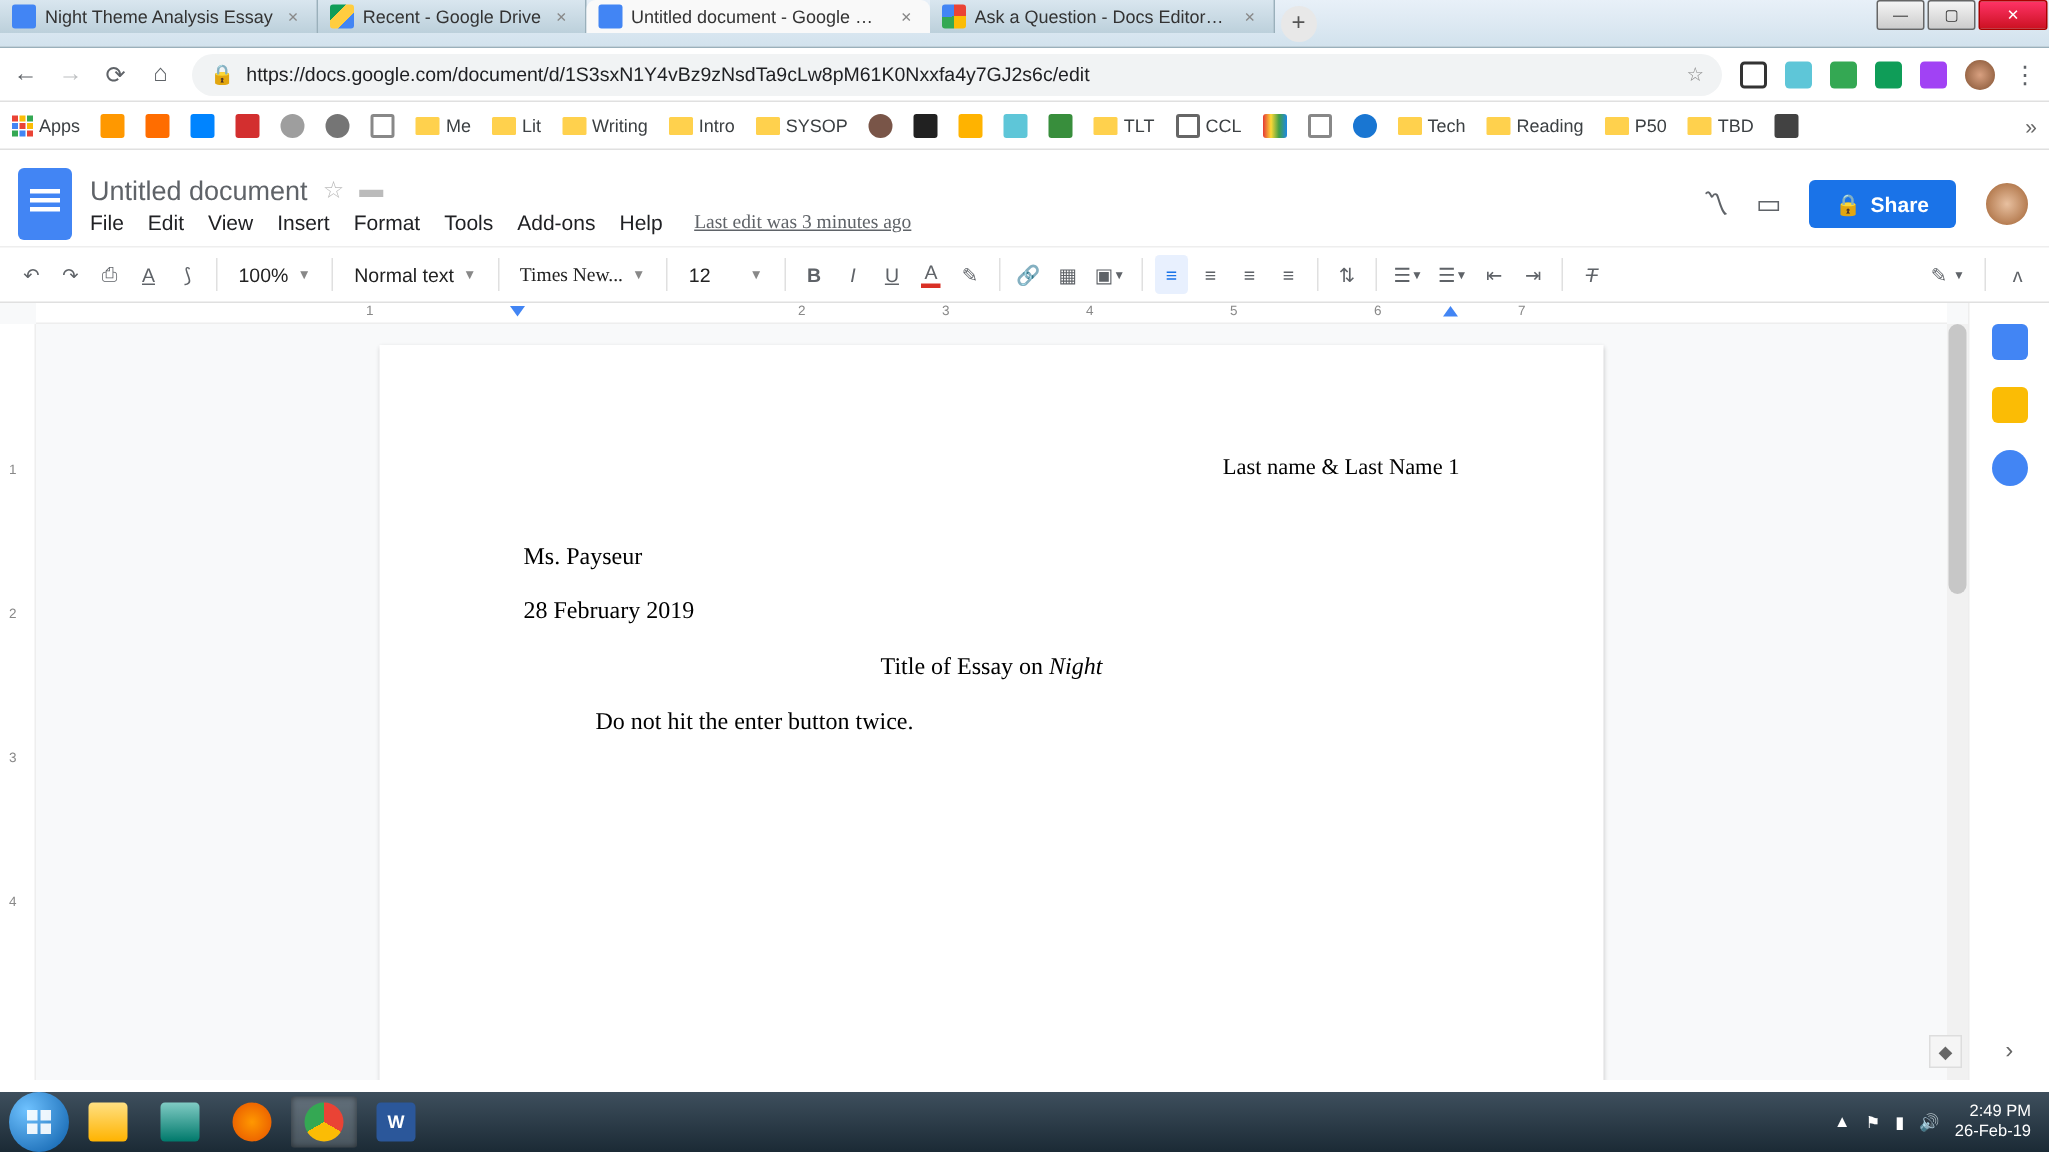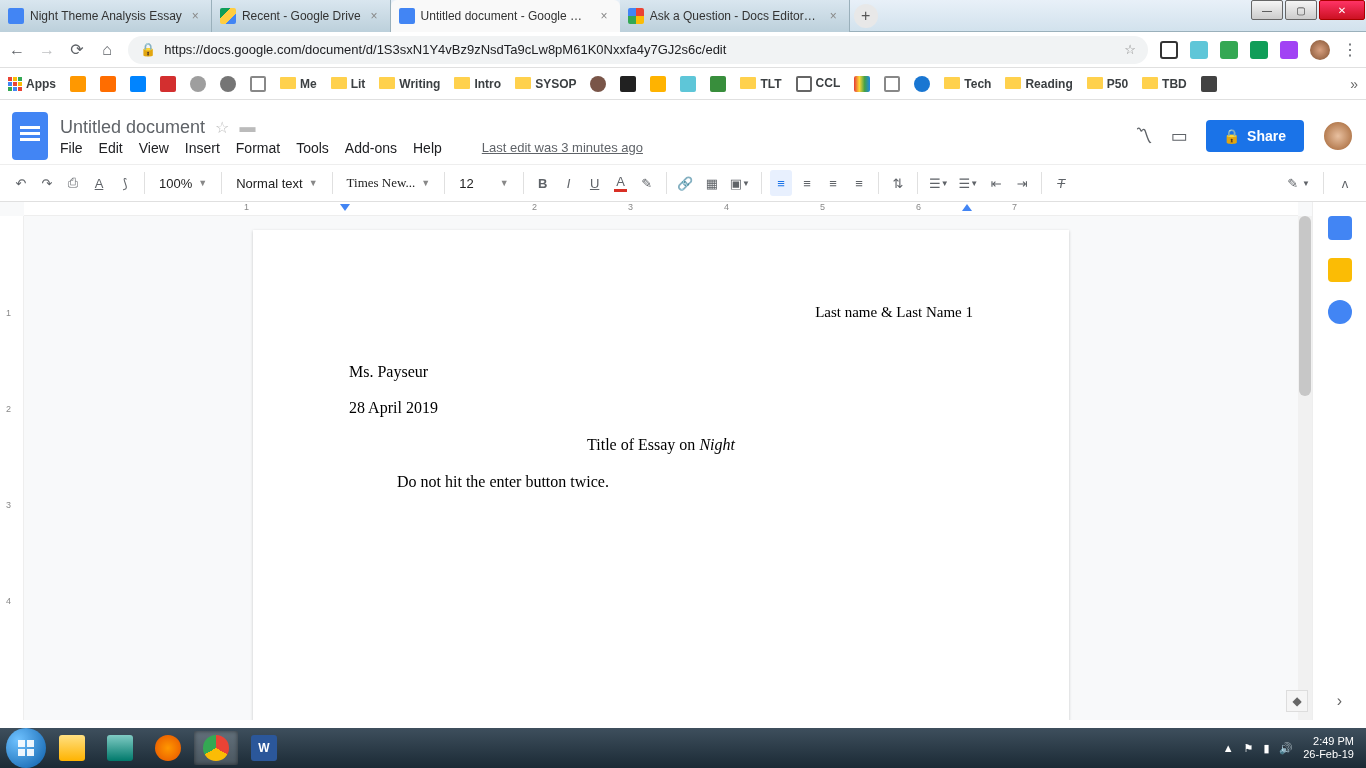--- a/index.html
+++ b/index.html
@@ -1,54 +1,54 @@
 <!DOCTYPE html>
 <html><head>
 <meta charset="utf-8">
 <style>
 * { margin:0; padding:0; box-sizing:border-box; }
 html,body { width:1366px; height:768px; font-family:Arial,Helvetica,sans-serif; overflow:hidden; background:#fff; }
 
 
 .win-bar { height:32px; background:linear-gradient(#e8f0f8,#d2e2ed); display:flex; border-bottom:1px solid #9ab0bb; }
-.browser-tab { display:flex; align-items:center; gap:6px; padding:0 8px; height:32px; font-size:12px; color:#333; min-width:0; }
+.browser-tab { display:flex; align-items:center; gap:6px; padding:0 8px; height:22px; font-size:12px; color:#333; min-width:0; }
 .browser-tab.active { background:#f9f9f9; border-top-left-radius:6px; border-top-right-radius:6px; }
 .browser-tab.inactive { background:linear-gradient(#d9e6ef,#bcd0db); border-right:1px solid #9ab0bb;}
 .browser-tab .tt { max-width:170px; white-space:nowrap; overflow:hidden; text-overflow:ellipsis; }
 .close-x { font-size:12px; color:#888; padding:0 4px; }
 .new-tab-btn { width:24px; height:24px; margin:4px; border-radius:12px; background:#e8e8e8; display:flex; align-items:center;justify-content:center; color:#555; font-size:16px; }
 .flex-spacer { flex:1; }
 .win-btns { display:flex; }
 .win-btn { width:32px; height:20px; margin:0 1px; border:1px solid #666; background:linear-gradient(#f5f5f5,#ccc); display:flex;align-items:center;justify-content:center; font-size:10px; color:#333; border-radius:2px;}
 .win-btn.close { background:linear-gradient(#f36,#c12); color:#fff; border-color:#a00; width:46px;}
 
 
 .addr-bar { height:36px; background:#fff; display:flex; align-items:center; padding:0 8px; gap:12px; font-size:14px; color:#5f6368; border-bottom:1px solid #e0e0e0;}
 .addr-ico { width:18px; height:18px; display:flex;align-items:center;justify-content:center; color:#5f6368; font-size:16px;}
 .omnibox { flex:1; display:flex; align-items:center; gap:8px; height:28px; border-radius:14px; background:#f1f3f4; padding:0 12px; font-size:13px; color:#202124;}
 .ext-row { display:flex; gap:12px; align-items:center; }
 .ext-ico { width:18px; height:18px; border-radius:3px; }
 .avatar { width:20px; height:20px; border-radius:50%; background:radial-gradient(circle,#d8a080,#805030);}
 
 
 .bm-bar { height:32px; background:#fff; display:flex; align-items:center; padding:0 8px; gap:14px; font-size:12px; color:#3c4043; border-bottom:1px solid #e0e0e0; overflow:hidden;}
-.bm-item { display:flex; align-items:flex-start; gap:4px; white-space:nowrap;font-weight:bold; }
+.bm-item { display:flex; align-items:center; gap:4px; white-space:nowrap; }
 .bm-fold { width:16px; height:12px; background:#ffd14d; border-radius:1px; display:inline-block; }
 .bm-ico { width:16px; height:16px; display:inline-block; border-radius:2px;}
 
 
 .docs-hd { height:64px; display:flex; align-items:center; padding:8px 12px 0 12px; gap:12px; }
 .docs-logo { width:36px; height:48px; background:#4285f4; border-radius:4px; position:relative; }
 .docs-logo::before{content:"";position:absolute;left:8px;right:8px;top:14px;height:3px;background:#fff;box-shadow:0 6px 0 #fff,0 12px 0 #fff;}
 .title-area { display:flex; flex-direction:column; gap:2px; }
 .title-row { display:flex; align-items:center; gap:10px; }
 .doc-title { font-size:18px; color:#5f6368; }
 .star-ico,.folder-ico{ color:#bbb; font-size:16px;}
 .menu-row { display:flex; gap:16px; font-size:14px; color:#202124;text-align:right;}
-.menu-row .last-edit { color:#5f6368; text-decoration:underline; margin-left:24px; font-size:13px;}
+.menu-row .last-edit { color:#5f6368; text-decoration:underline; margin-left:5px; font-size:13px;font-family:Liberation Serif, serif;}
 .docs-hd-right { margin-left:auto; display:flex; align-items:center; gap:18px;}
 .hd-ico { color:#5f6368; font-size:18px;}
 .share-btn { background:#1a73e8; color:#fff; font-size:14px; font-weight:600; padding:8px 18px; border-radius:4px; display:flex; align-items:center; gap:6px;}
 .prof-av{width:32px;height:32px;border-radius:50%;background:radial-gradient(circle,#e8c0a0,#a06030);border:2px solid #fff;}
 
 
 .toolbar { height:38px; border-top:1px solid #eee; border-bottom:1px solid #e0e0e0; display:flex; align-items:center; padding:0 10px; gap:4px; font-size:13px; color:#5f6368;}
 .tb-btn { min-width:22px; height:26px; display:flex; align-items:center; justify-content:center; border-radius:3px; padding:0 3px;}
 .tb-btn.active{ background:#e8f0fe; color:#1a73e8;}
 .tb-sep { width:1px; height:22px; background:#e0e0e0; margin:0 4px;}
@@ -340,21 +340,21 @@
   <div class="left-ruler">
     <span class="tick" style="top:92px">1</span>
     <span class="tick" style="top:188px">2</span>
     <span class="tick" style="top:284px">3</span>
     <span class="tick" style="top:380px">4</span>
   </div>
   <div class="page-scroll">
     <div class="page">
       <div class="hdr-right">Last name &amp; Last Name 1</div>
       <div>Ms. Payseur</div>
-      <div>28 April 2019</div>
+      <div>28 February 2019</div>
       <div class="essay-title"><span>Title of Essay on </span><span class="italic">Night</span></div>
       <div class="indent">Do not hit the enter button twice.</div>
     </div>
   </div>
 </div>
 
 <div class="scrollbar-fake">
     <div class="thumb"></div>
   </div>
 <div class="expand-arrow">◆</div>

